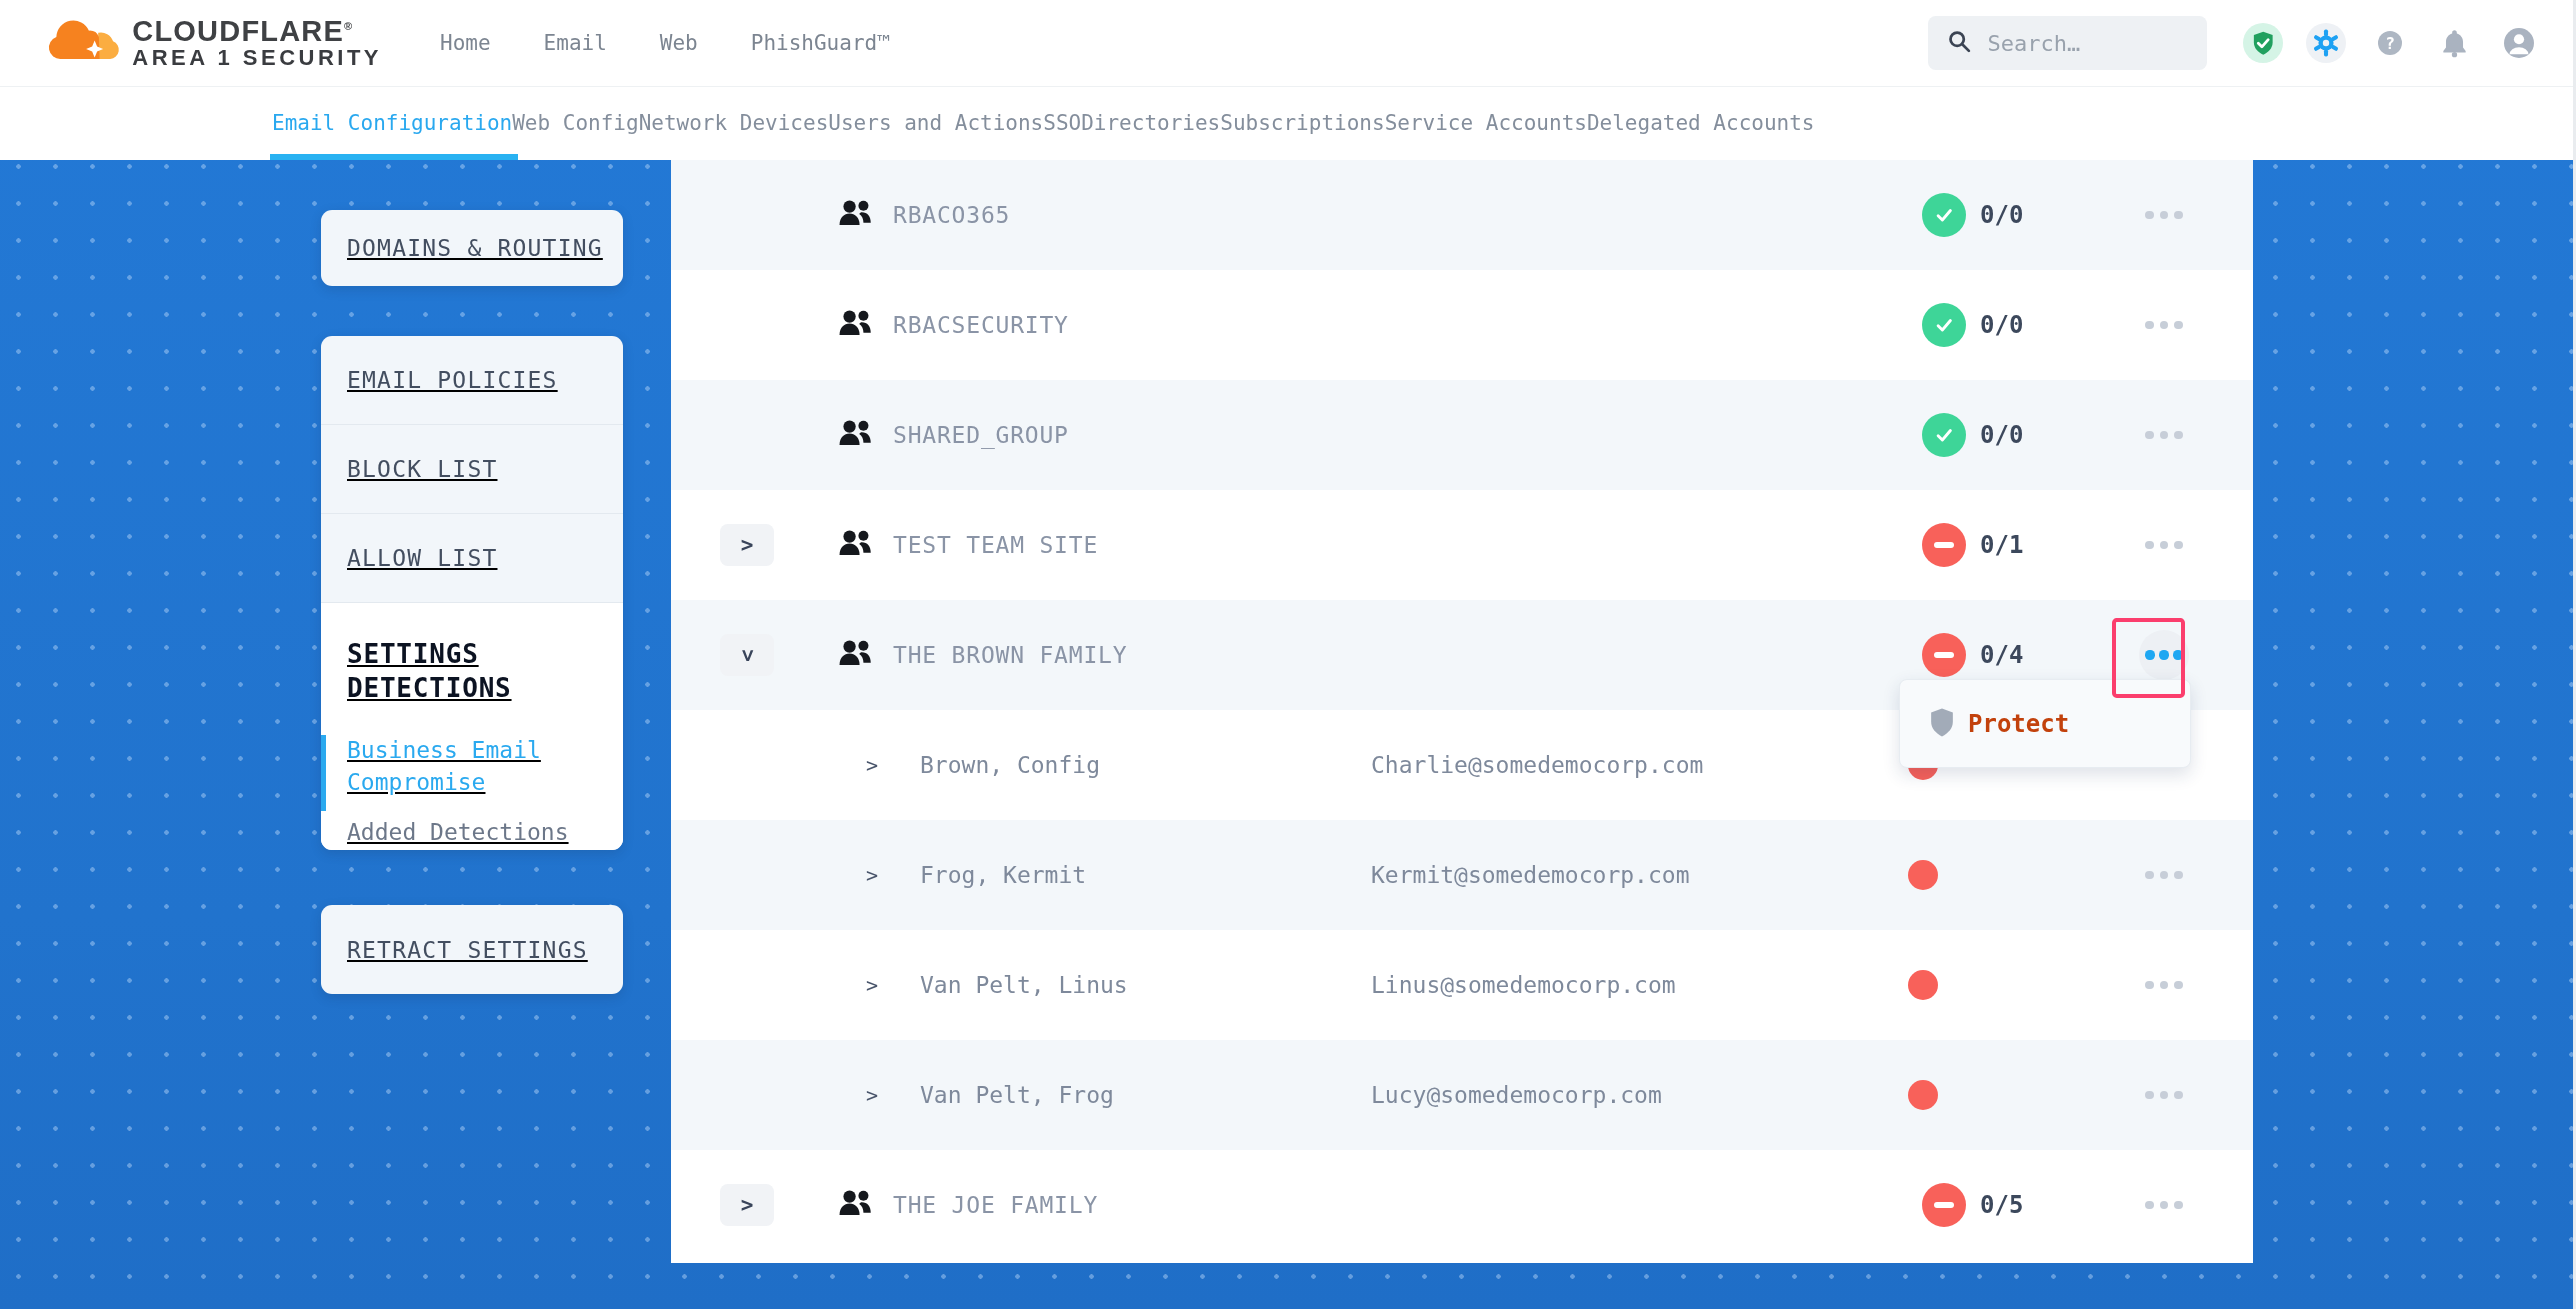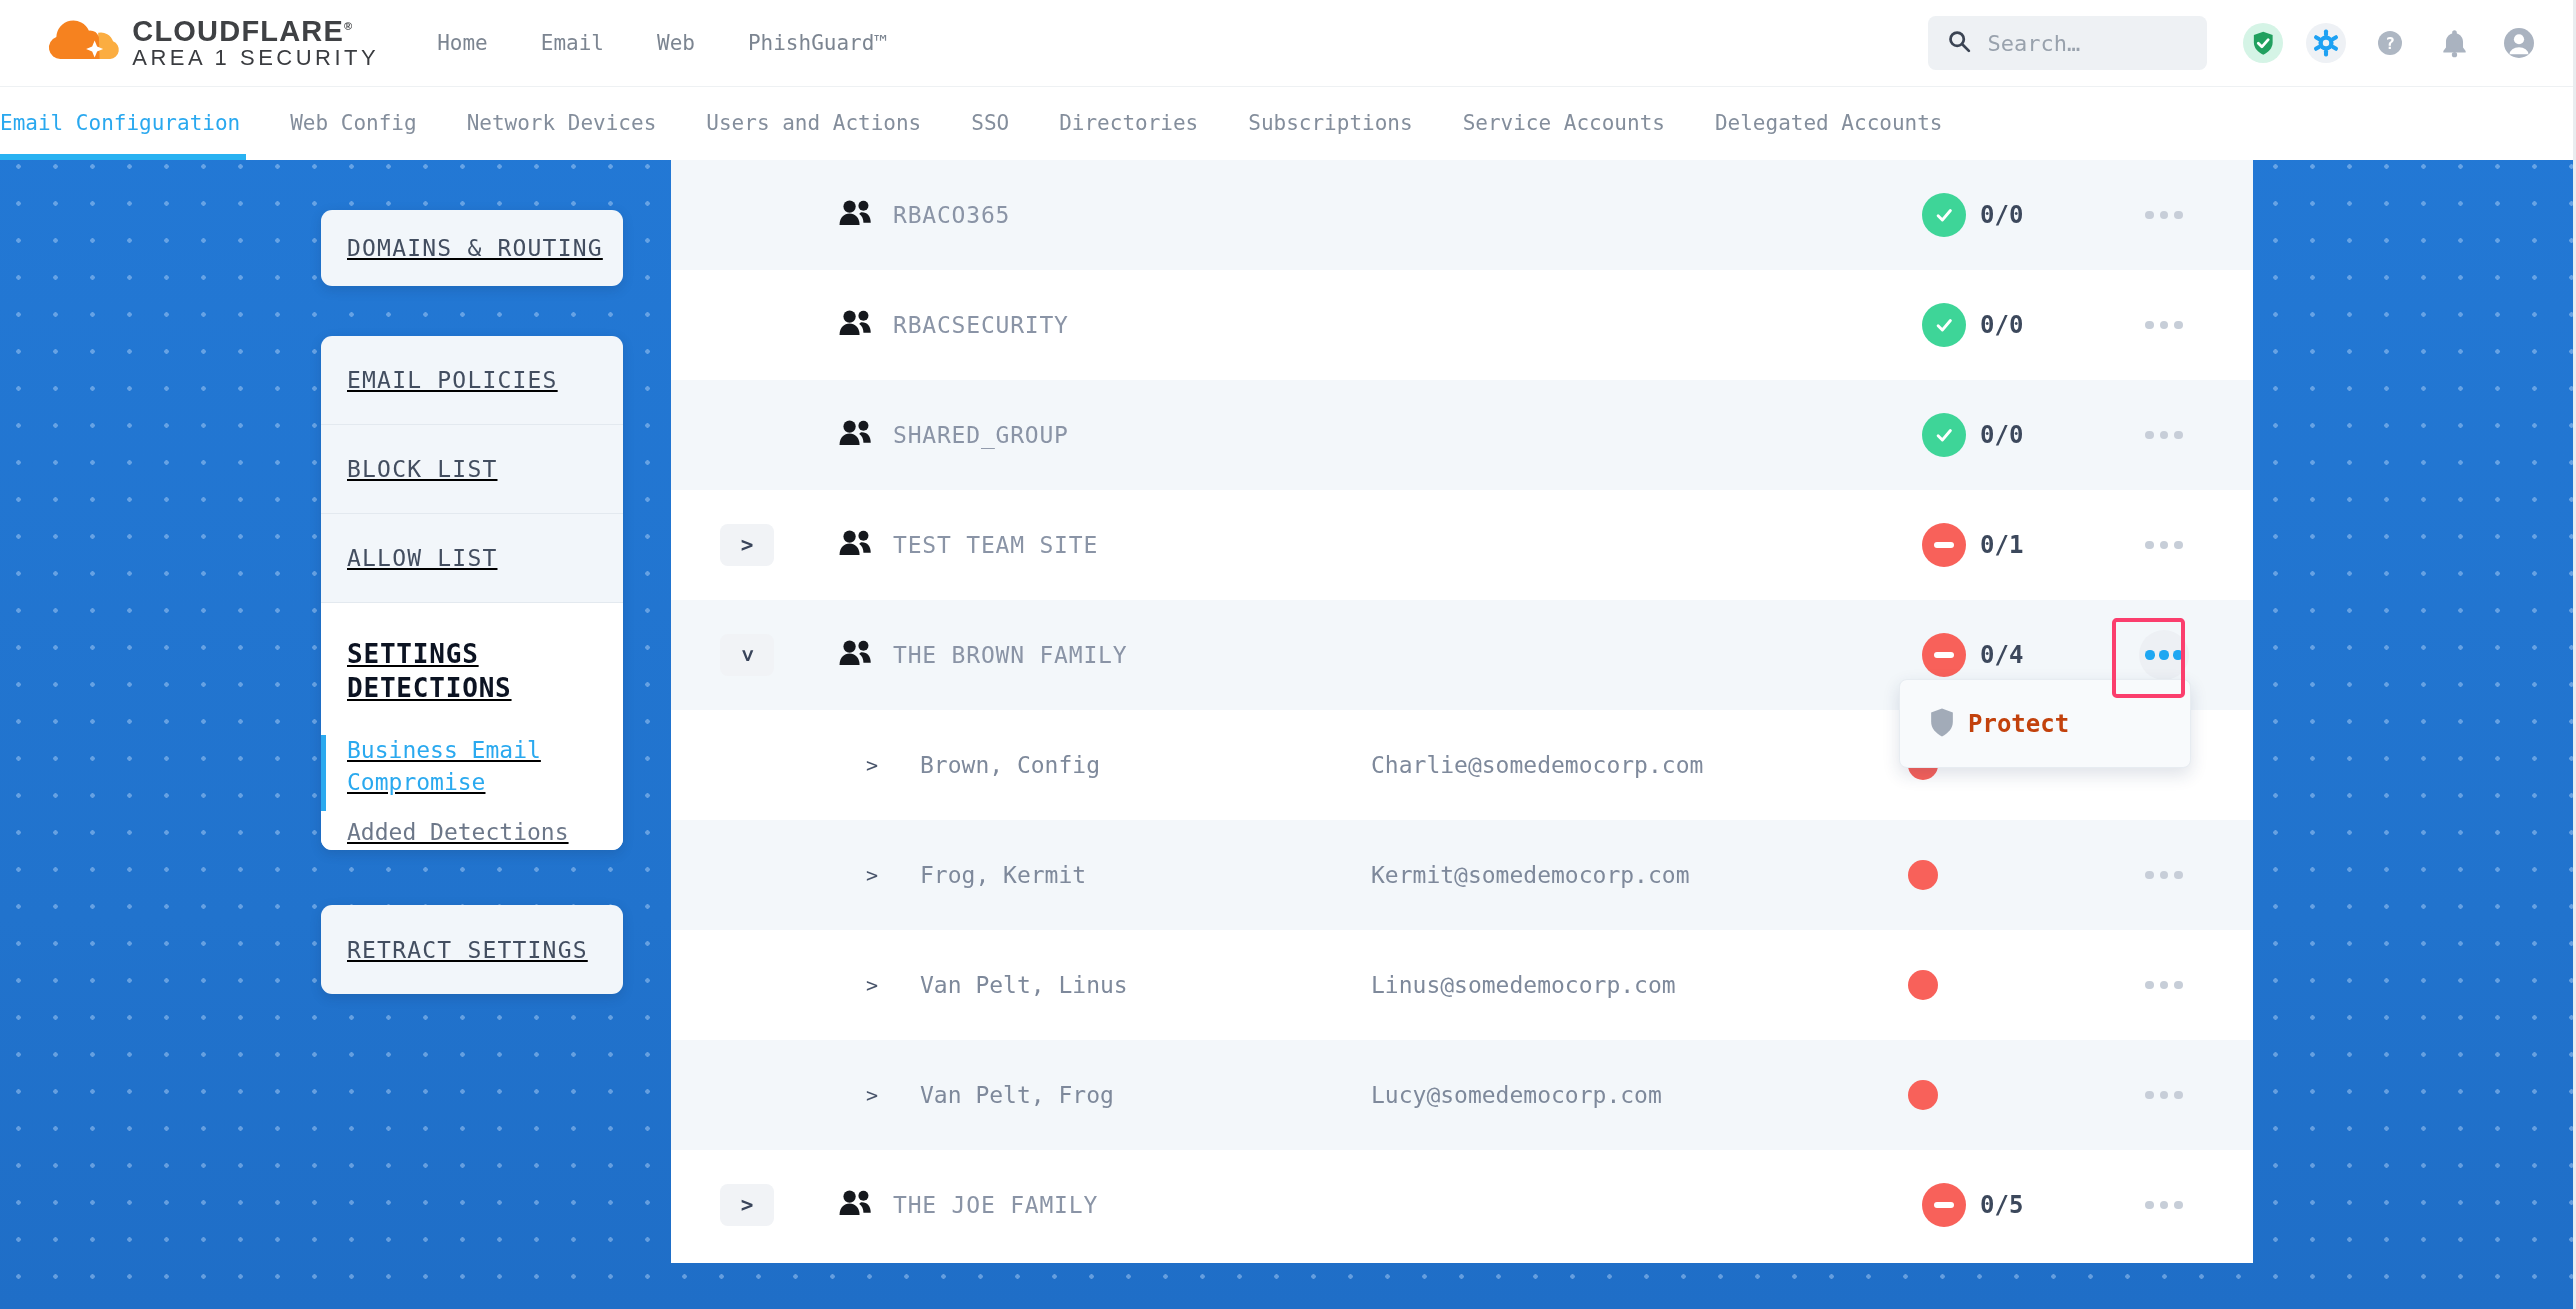--- a/index.html
+++ b/index.html
@@ -9,38 +9,38 @@
     background-image:radial-gradient(rgba(185,216,250,0.45) 2px, transparent 2.5px),
                      linear-gradient(180deg,#2379d6 0%,#2173cd 70%,#1f6ec7 100%);
     background-size:37px 37px,100% 100%;}
   
   .header{position:absolute;left:0;top:0;width:100%;height:86px;background:#ffffff;
     border-bottom:0.8px solid #eef1f3;display:flex;align-items:center;z-index:20;}
   .logo{display:flex;align-items:center;margin-left:45px;}
   .logo-text{margin-left:9.3px;display:flex;flex-direction:column;font-family:"Liberation Sans",sans-serif;}
   .logo-line1{font-size:29px;font-weight:bold;color:#3f4144;letter-spacing:1.2px;line-height:1.05;}
   .logo-line1 sup{font-size:11px;}
-  .logo-line2{font-size:22px;font-weight:normal;color:#3a3c40;letter-spacing:3.5px;line-height:1.1;}
+  .logo-line2{font-size:22px;font-weight:bold;color:#3a3c40;letter-spacing:3.5px;line-height:1.1;}
   .top-nav{display:flex;gap:53px;margin-left:58px;}
   .top-nav-link{font-size:21px;color:#7c8591;cursor:pointer;}
   .search-box{margin-left:auto;width:279px;height:54px;border-radius:7.8px;background:#eef1f4;
     display:flex;align-items:center;padding:0 18.7px;box-sizing:border-box;}
   .search-box input{border:none;outline:none;background:transparent;margin-left:14px;width:187px;
     font-family:"DejaVu Sans Mono",monospace;font-size:22px;color:#5a6472;}
   .search-box input::placeholder{color:#99a2ad;}
   .hdr-icons{display:flex;align-items:center;gap:23px;margin-left:36px;margin-right:42px;}
   .icon-circle{border-radius:50%;display:flex;align-items:center;justify-content:center;}
   .ic-shield{width:40px;height:40px;background:#d5f4e6;}
   .ic-gear{width:40px;height:40px;background:#eef1f5;}
   .ic-help{width:24px;height:24px;background:#aeb7c3;color:#ffffff;font-size:16.3px;font-weight:bold;margin:0 9.3px;}
   .ic-bell{width:31px;height:31px;margin:0 4.7px;}
   .ic-person{width:30px;height:30px;background:#aab3c0;overflow:hidden;position:relative;margin-left:6.2px;}
   
   .nav2{position:absolute;left:0;top:86px;width:100%;height:74px;background:#ffffff;z-index:19;
-    display:flex;align-items:center;gap:50px;box-sizing:border-box;}
+    display:flex;align-items:center;padding-left:272px;box-sizing:border-box;}
   .tab{font-size:21px;color:#848e9c;position:relative;height:100%;display:flex;align-items:center;cursor:pointer;}
   .tab.active{color:#29a8ef;}
   .tab.active::after{content:"";position:absolute;left:-1.6px;right:-6.2px;bottom:0;height:6.2px;background:#29b2f2;}
   
   .sidebar{position:absolute;left:321px;top:210px;width:302px;z-index:5;text-decoration:underline;}
   .side-card{background:#f2f6fa;border-radius:11px;box-shadow:0 3.1px 11px rgba(20,48,90,0.18);}
   .card-a{height:76px;display:flex;align-items:center;padding-left:26px;box-sizing:border-box;}
   .card-b{margin-top:50px;height:514px;overflow:hidden;padding:0;}
   .card-c{margin-top:55px;height:89px;display:flex;align-items:center;padding-left:26px;box-sizing:border-box;}
   .side-label{font-size:23px;color:#434e60;letter-spacing:1.2px;}

